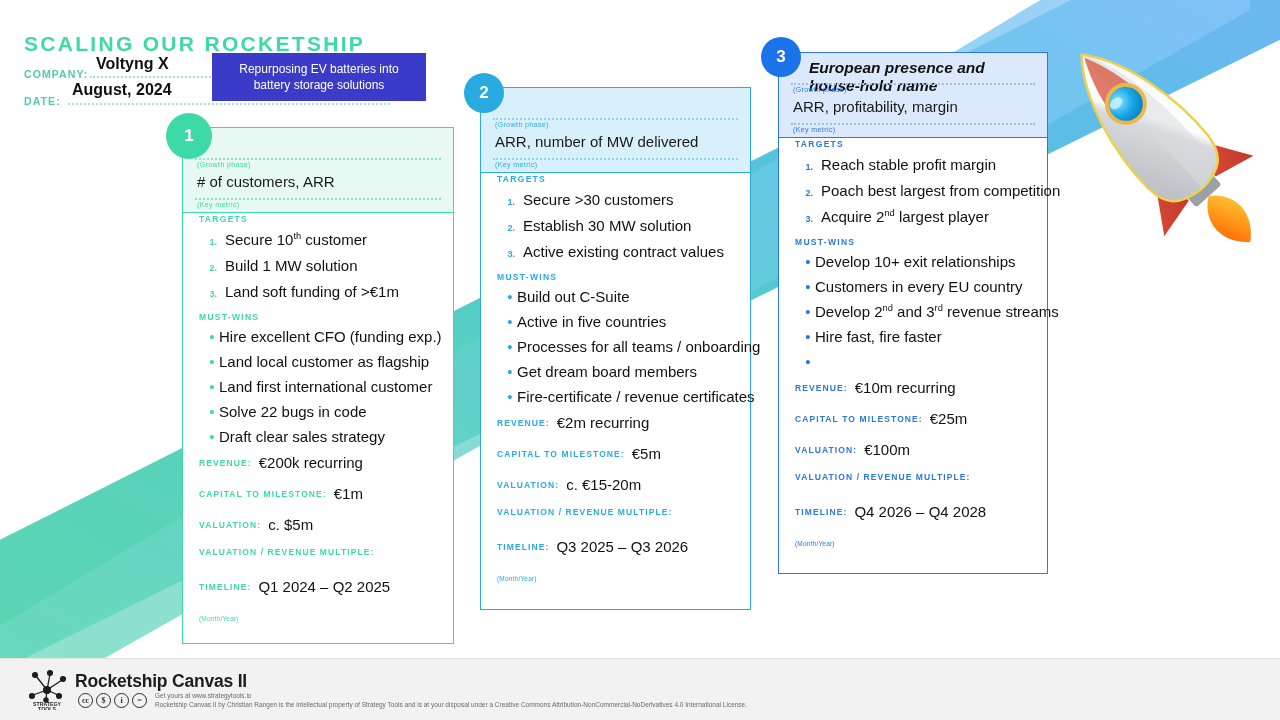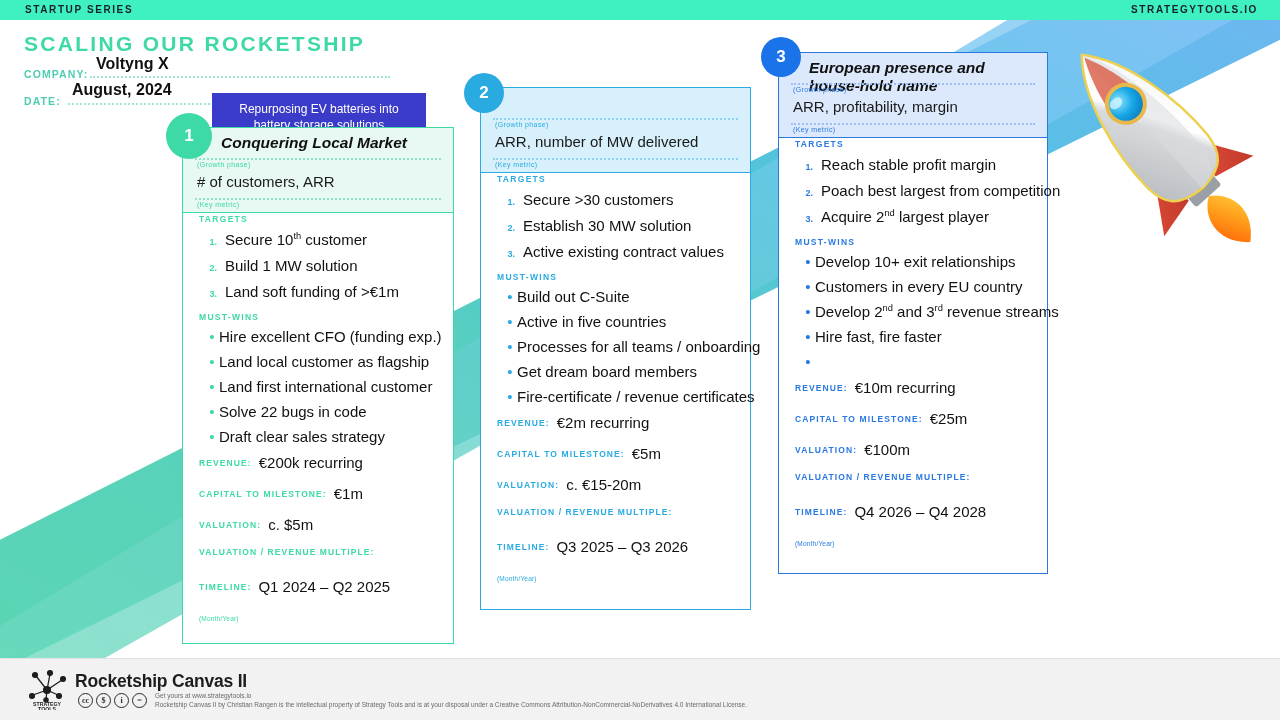--- a/index.html
+++ b/index.html
@@ -43,21 +43,21 @@
   .meta-val-company { left: 96px; top: 55px; }
   .meta-val-date { left: 72px; top: 81px; }
   .dotline { position: absolute; border-bottom: 2px dotted #9fe6d6; }
   .dl1 { left: 90px; top: 76px; width: 300px; }
   .dl2 { left: 68px; top: 103px; width: 322px; }
 
   .vision-box {
     position: absolute; left: 212px; top: 53px; width: 214px; height: 48px;
     background: #3B3BC9; color: #fff;
     display: flex; align-items: center; justify-content: center; text-align: center;
-    font-size: 12px; line-height: 1.35; padding: 2px 8px; margin-top: 40px;
+    font-size: 12px; line-height: 1.35; padding: 2px 8px;
   }
 
   
   .card { position: absolute; background: #fff; }
   .card-head { position: relative; width: 100%; }
   .card-title {
     font-size: 15.5px; font-weight: bold; color: #111; line-height: 1.17; font-style: italic;
   }
   .card-sublabel { font-size: 7px; letter-spacing: .4px; }
   .card-metric { font-size: 15px; color: #1a1a1a; line-height: 1.1; white-space: nowrap; }
@@ -147,44 +147,39 @@
         <stop offset="0%" stop-color="#6FDCBC"></stop>
         <stop offset="45%" stop-color="#63CFCC"></stop>
         <stop offset="72%" stop-color="#6CC8EC"></stop>
         <stop offset="100%" stop-color="#8CC4FA"></stop>
       </linearGradient>
     </defs>
     <polygon points="-40,690 -40,560 1190,-60 1300,-60 1300,30" fill="url(#swg)" opacity="0.85"></polygon>
     <polygon points="-40,740 -40,650 1140,-60 1250,-60 1250,10" fill="url(#swg2)" opacity="0.78"></polygon>
   </svg>
 
-  <div class="topbar">
-    <span class="tb-left">STARTUP SERIES</span>
-    <span class="tb-right">STRATEGYTOOLS.IO</span>
-  </div>
 
   <div class="deck-title">SCALING OUR ROCKETSHIP</div>
 
   <div class="meta-row meta-company">COMPANY:</div>
   <div class="dotline dl1"></div>
   <div class="meta-val meta-val-company">Voltyng X</div>
 
   <div class="meta-row meta-date">DATE:</div>
   <div class="dotline dl2"></div>
   <div class="meta-val meta-val-date">August, 2024</div>
 
   <div class="vision-box">
     <span>Repurposing  EV batteries into battery storage solutions</span>
   </div>
 
   <div id="cards-host">
       <div class="num-circle" id="circle1">1</div>
       <div class="card" id="card1">
         <div class="card-head">
-          <div class="card-title" style="position:absolute;left:38px;top:6px;width:228px;">Conquering Local Market</div>
           <div class="hdotline" style="position:absolute;left:12px;top:30px;width:246px;"></div>
           <div class="card-sublabel" style="position:absolute;left:14px;top:33px;">(Growth phase)</div>
           <div class="card-metric" style="position:absolute;left:14px;top:46px;"># of customers, ARR</div>
           <div class="hdotline" style="position:absolute;left:12px;top:70px;width:246px;"></div>
           <div class="card-sublabel" style="position:absolute;left:14px;top:73px;">(Key metric)</div>
         </div>
         <div style="position: absolute; left: 0px; top: 86px; width: 100%;">
           <div class="sec-label" style="position:absolute;left:16px;top:0px;">TARGETS</div>
           <div class="tlist" style="position:absolute;left:16px;top:18px;">
             <li>

